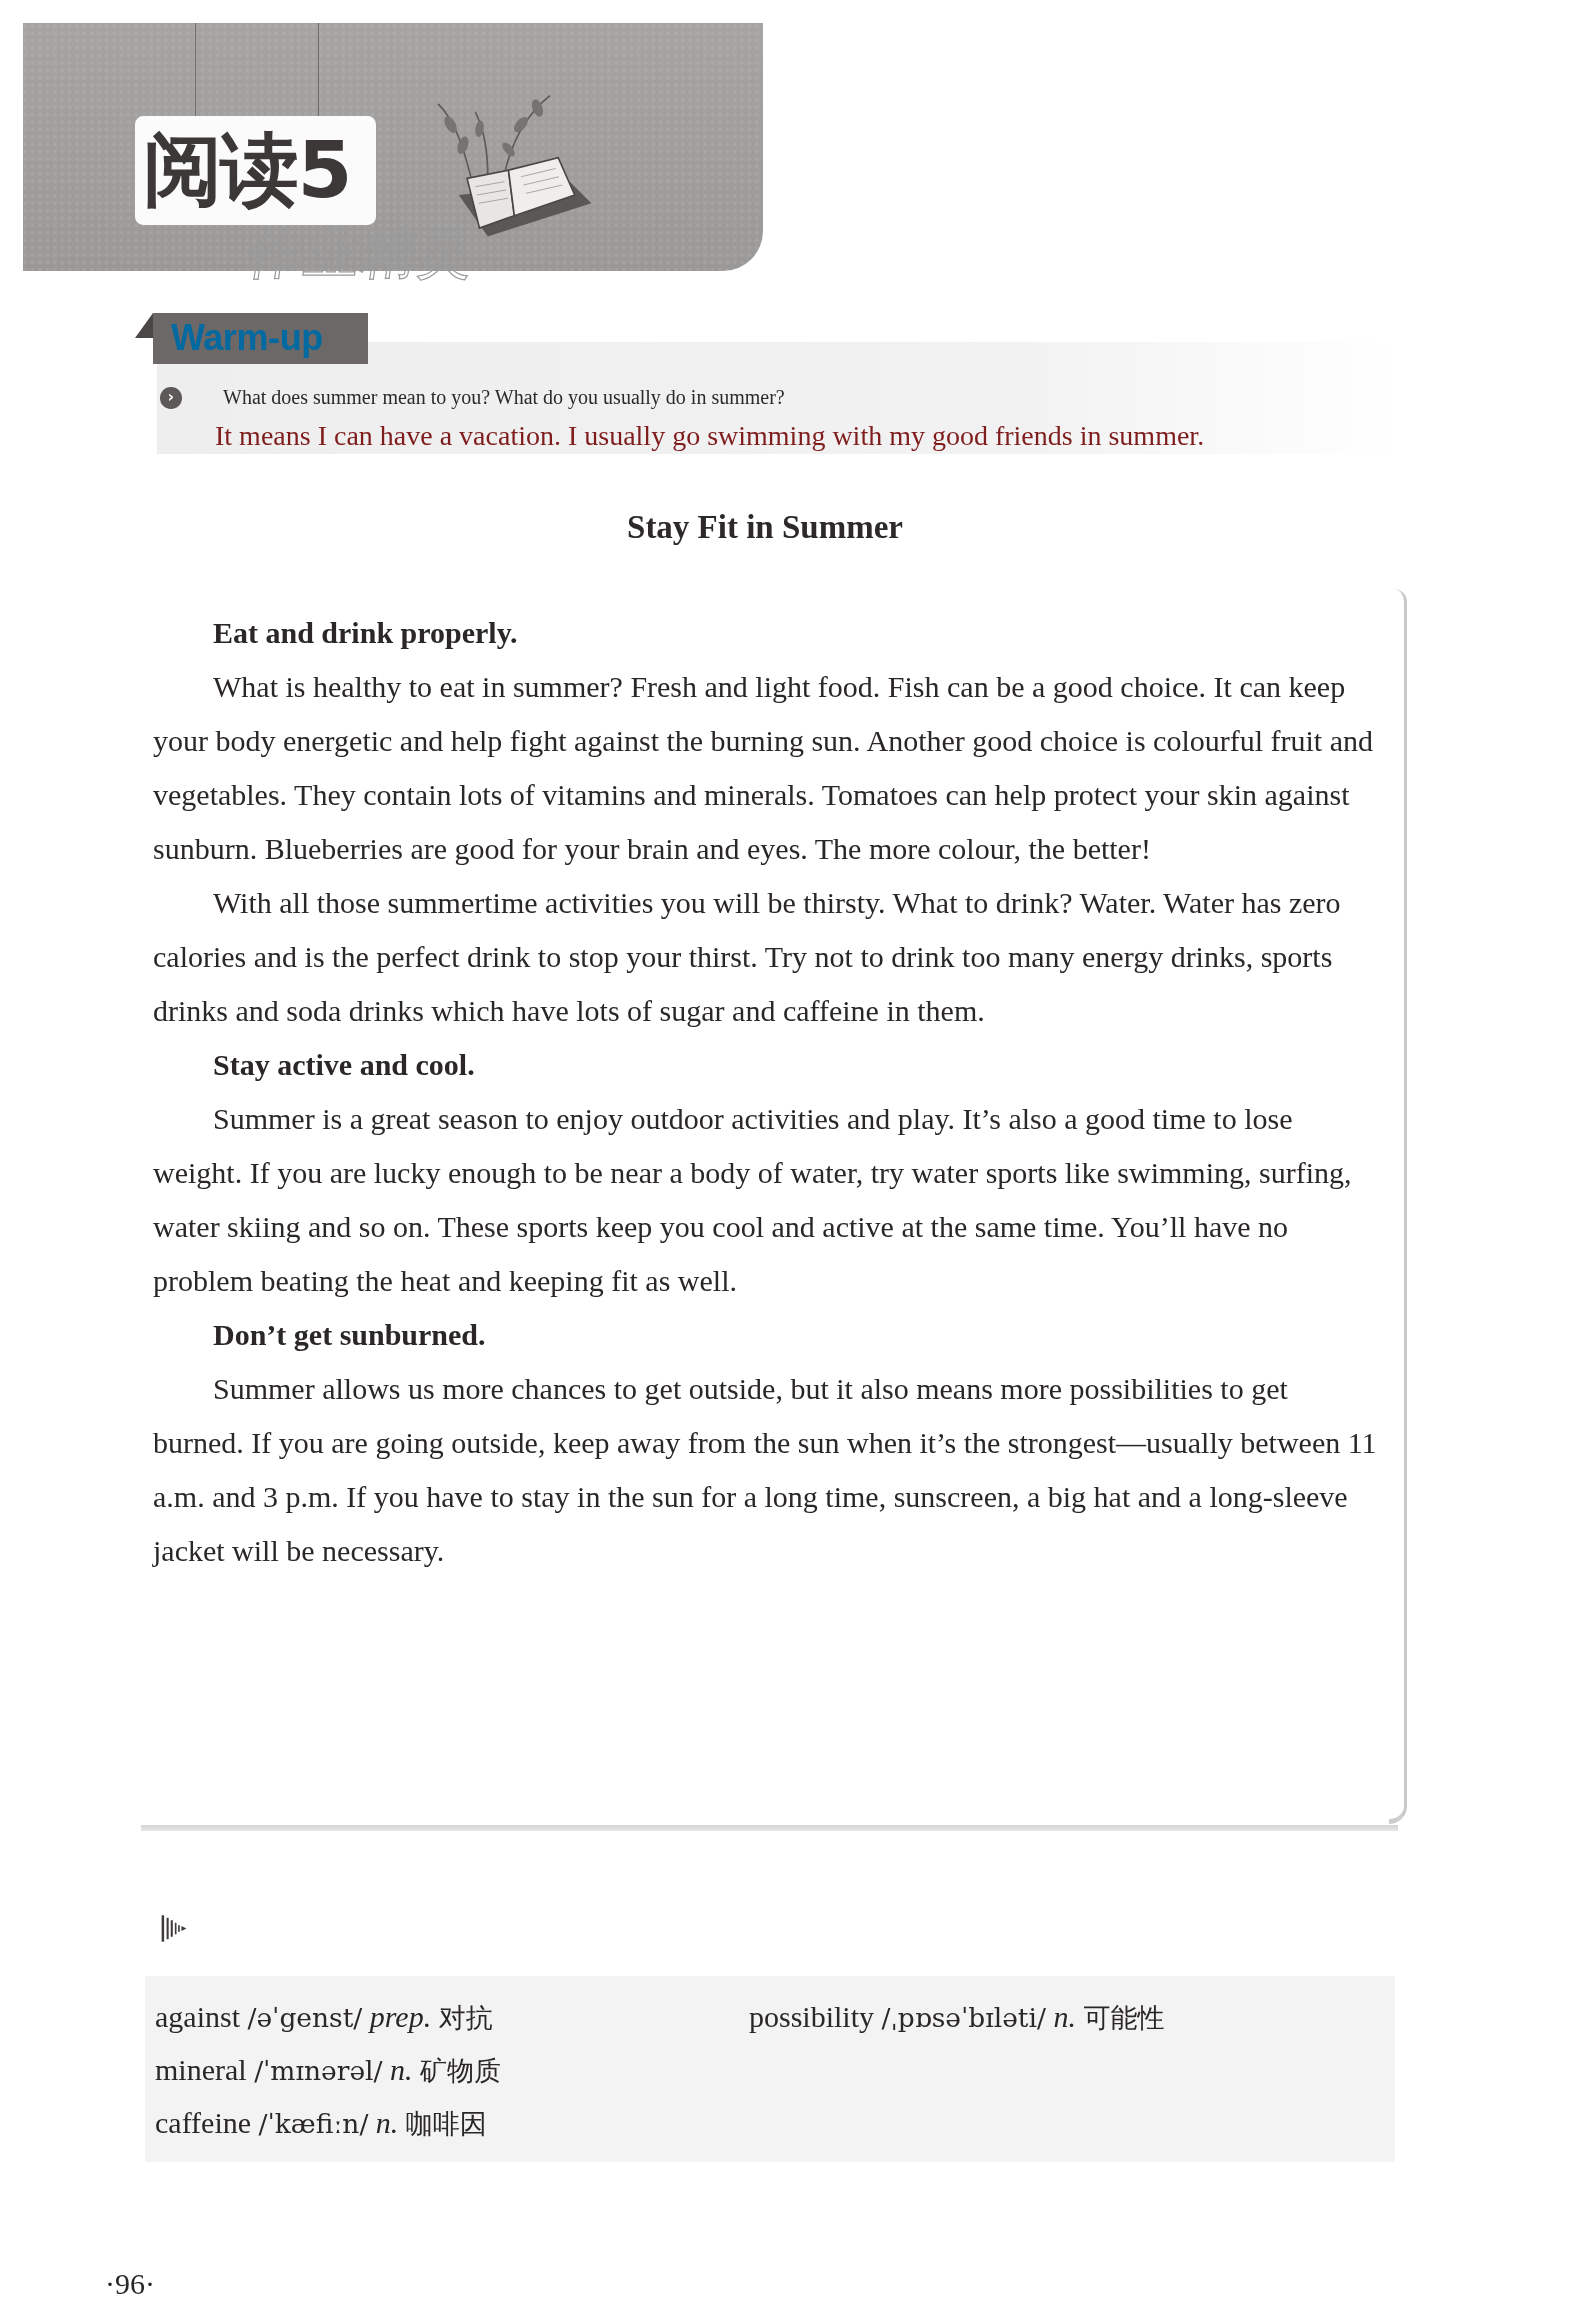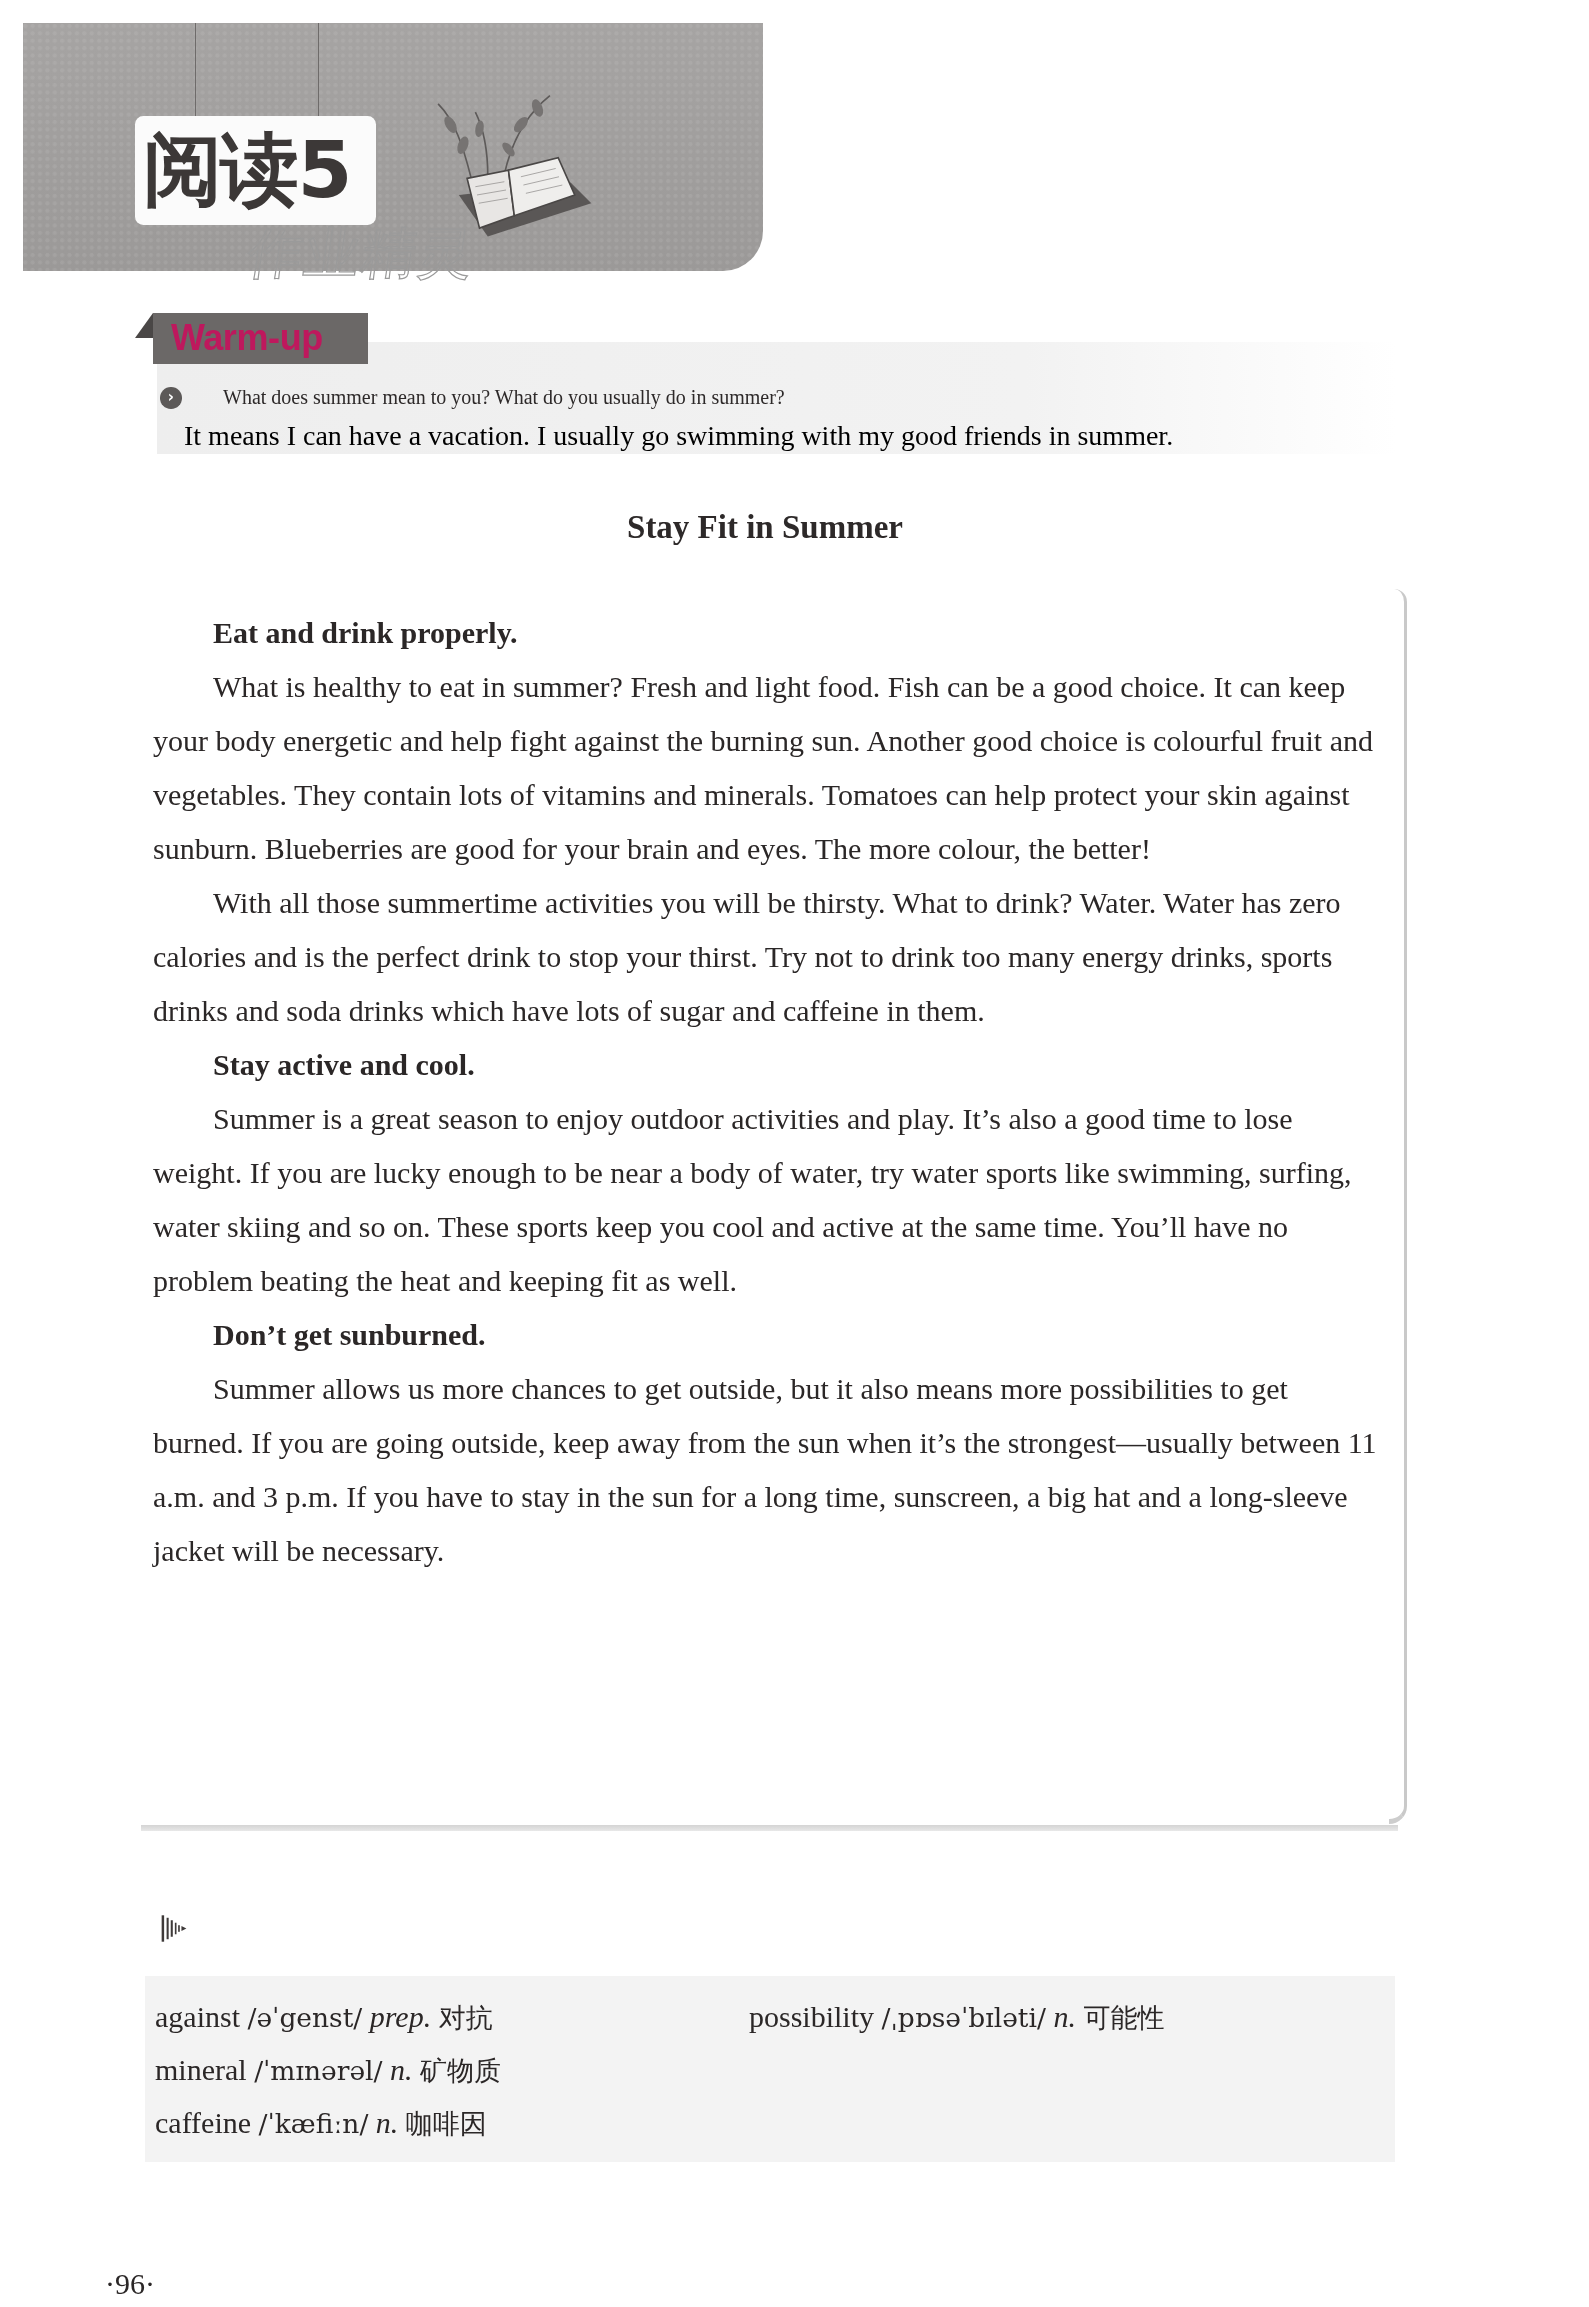--- a/index.html
+++ b/index.html
@@ -24,26 +24,26 @@
                -webkit-text-stroke:1.2px #9a9a9a; letter-spacing:1.7px; transform:skewX(-8deg); }
   .book-illus { left:405px; top:79px; width:207px; height:174px; }
 
   
   .warm-panel { left:157px; top:342px; width:1239px; height:112px;
                 background:linear-gradient(90deg, #eeeeee 0%, #f2f2f2 70%, rgba(245,245,245,0) 100%); }
   .warm-tab { left:153px; top:313px; width:215px; height:51px; background:#6b6867; }
   .warm-fold { left:135px; top:313px; width:0; height:0;
                border-right:18px solid #4a4746; border-top:25px solid transparent; }
   .warm-tab-text { left:171px; top:314px; font-family:"Liberation Sans", "DejaVu Sans", sans-serif;
-                   font-weight:bold; font-size:36px; line-height:48px; color:#be185d; letter-spacing:-0.4px; }
+                   font-weight:bold; font-size:36px; line-height:48px; color:#0369a1; letter-spacing:-0.4px; }
   .bullet { left:160px; top:387px; width:21.5px; height:21.5px; border-radius:50%; background:#5c5958;
             color:#fff; font-family:"DejaVu Sans", sans-serif; font-weight:bold; font-size:15px;
             line-height:21.5px; text-align:center; }
   .question { left:195px; top:379px; font-size:20px; line-height:36px; color:#2d2929; white-space:nowrap;margin-left:28px; }
-  .answer { left:184px; top:418px; font-size:28px; line-height:36px; color:#000000; white-space:nowrap; }
+  .answer { left:215px; top:418px; font-size:28px; line-height:36px; color:#7f1d1d; white-space:nowrap; }
 
   
   .article-title { left:0; width:1530px; top:506px; text-align:center; font-weight:bold;
                    font-size:33px; line-height:43px; color:#2d2929; }
   .passage-shadow-r { left:1389px; top:589px; width:15px; height:1230px;
                       border-right:3.3px solid #c9c9c9; border-top-right-radius:18px;
                       border-bottom-right-radius:25px; border-bottom:5px solid #cdcdcd; }
   .passage-shadow-b { left:141px; top:1825px; width:1257px; height:5.8px;
                       background:linear-gradient(180deg, #d4d4d4, #e8e8e8); }
   .passage { left:153px; top:606px; width:1232px; font-size:30px; line-height:54px; color:#2b2727; }

